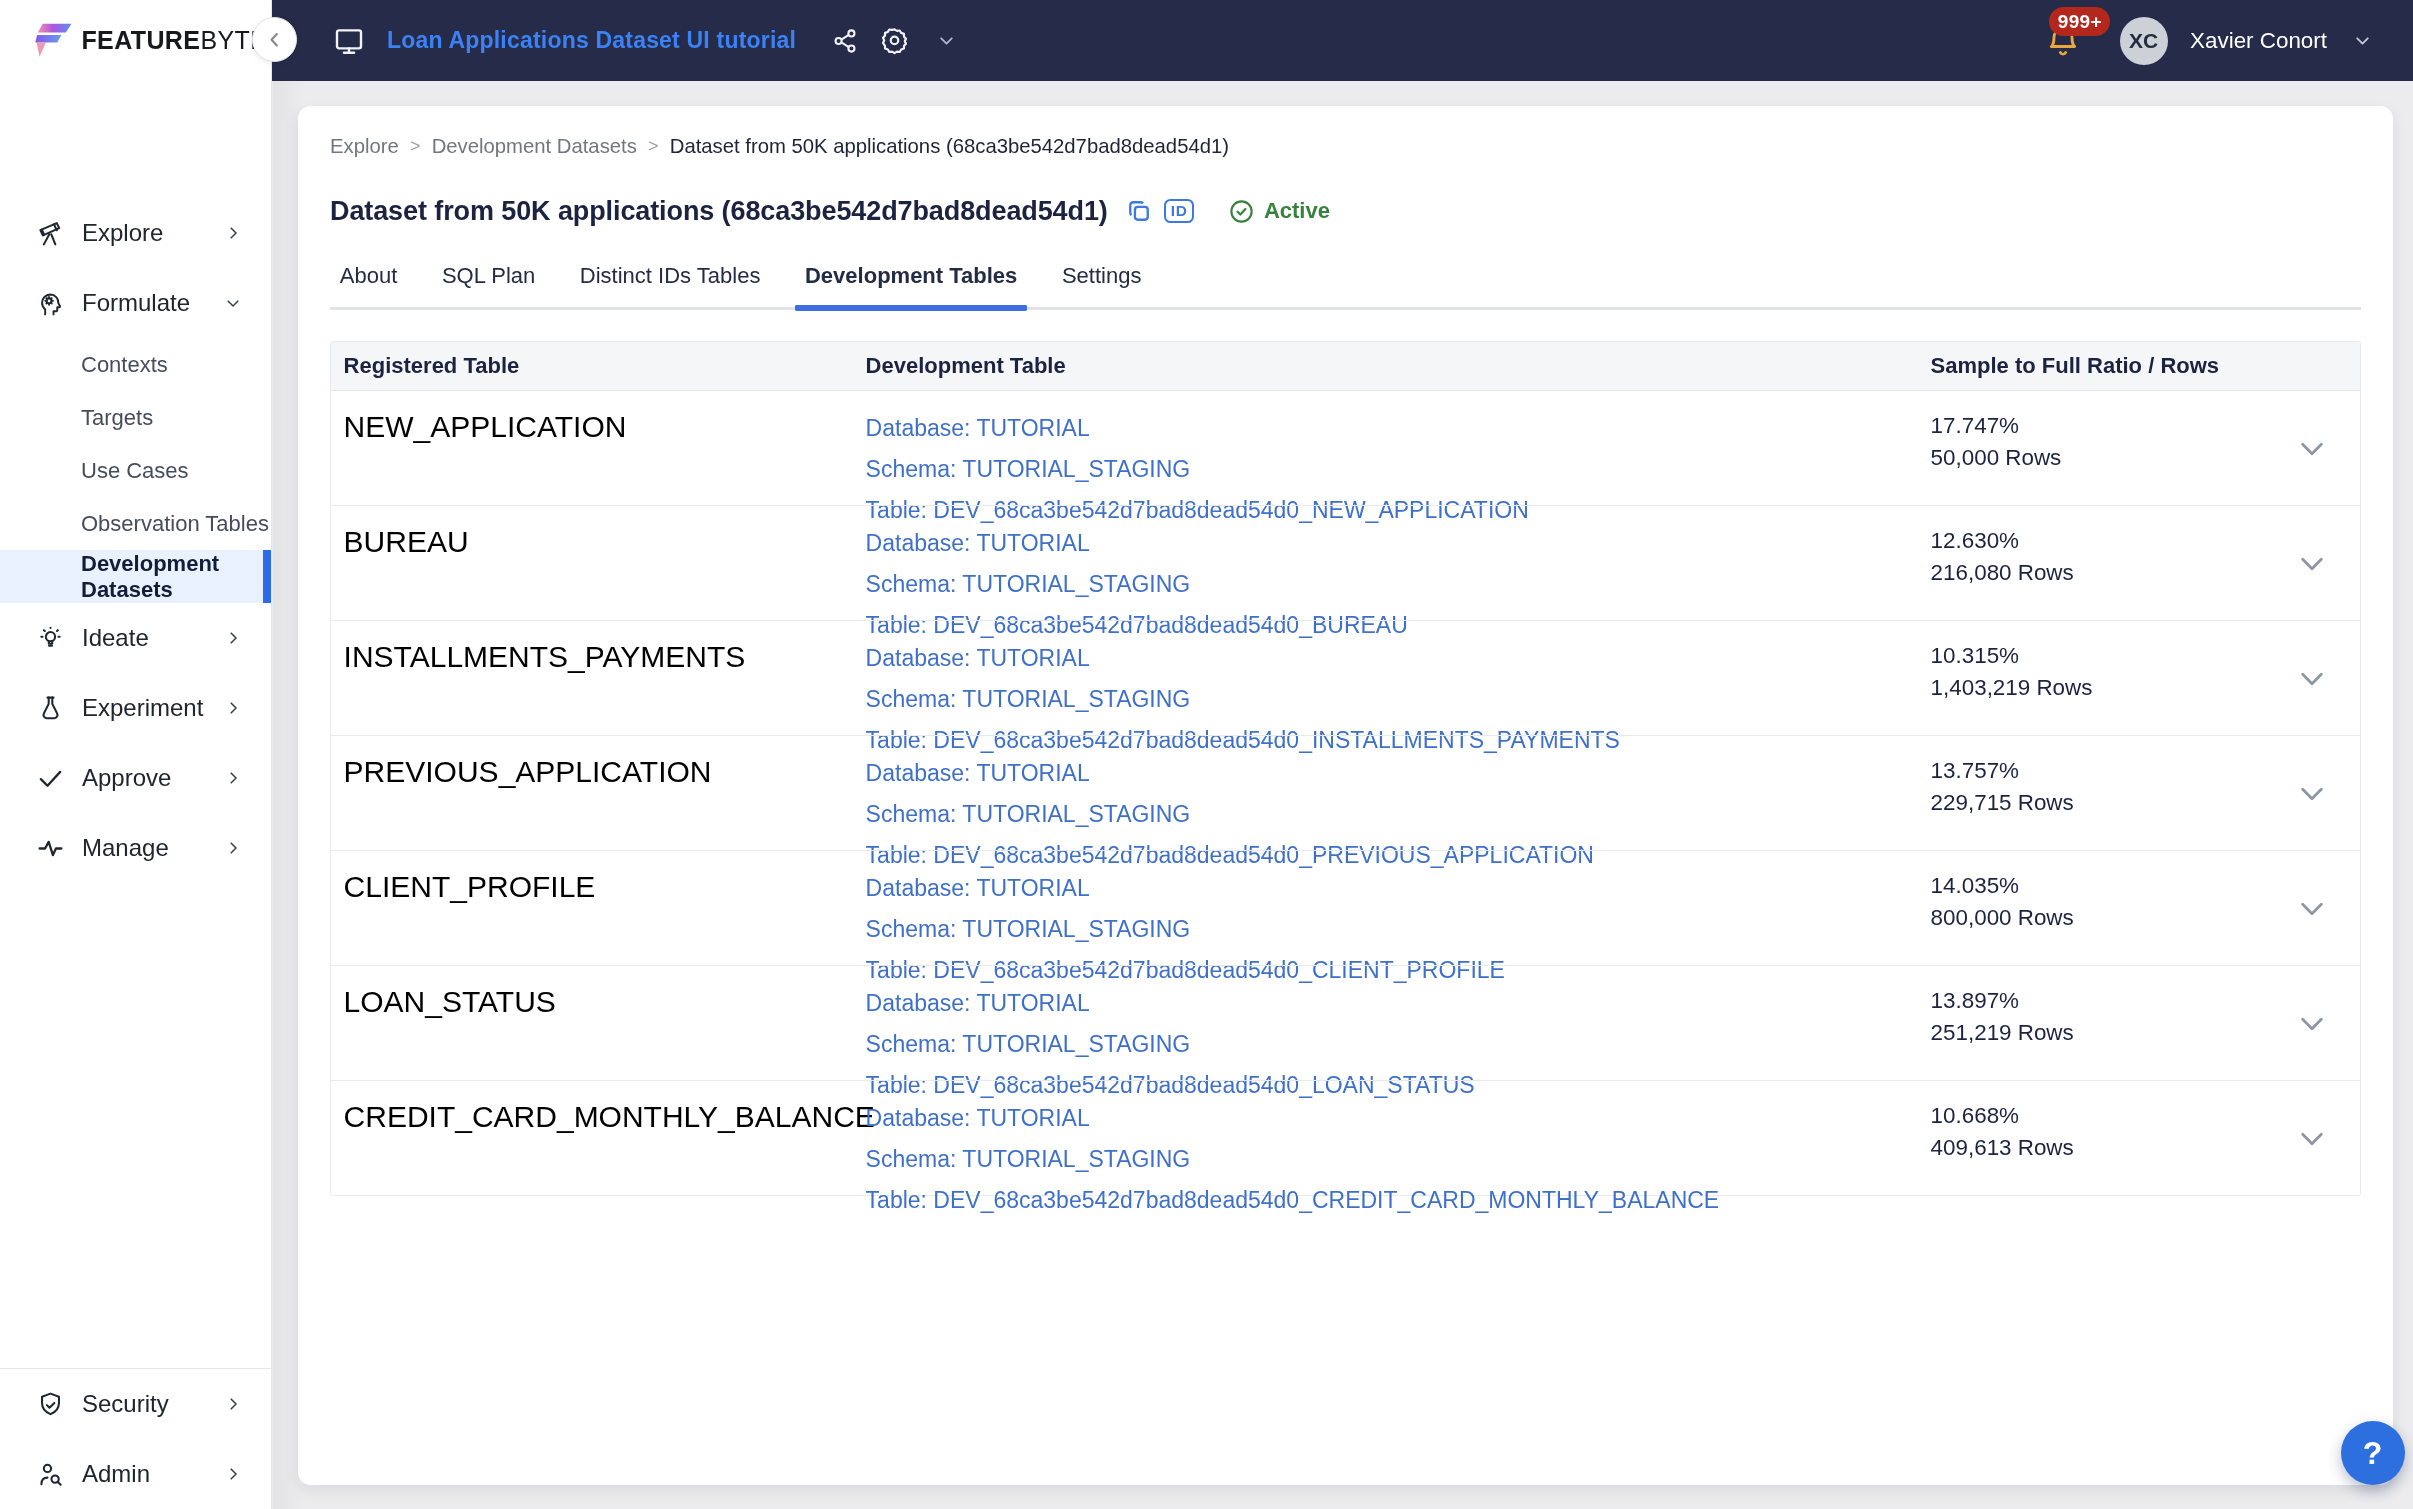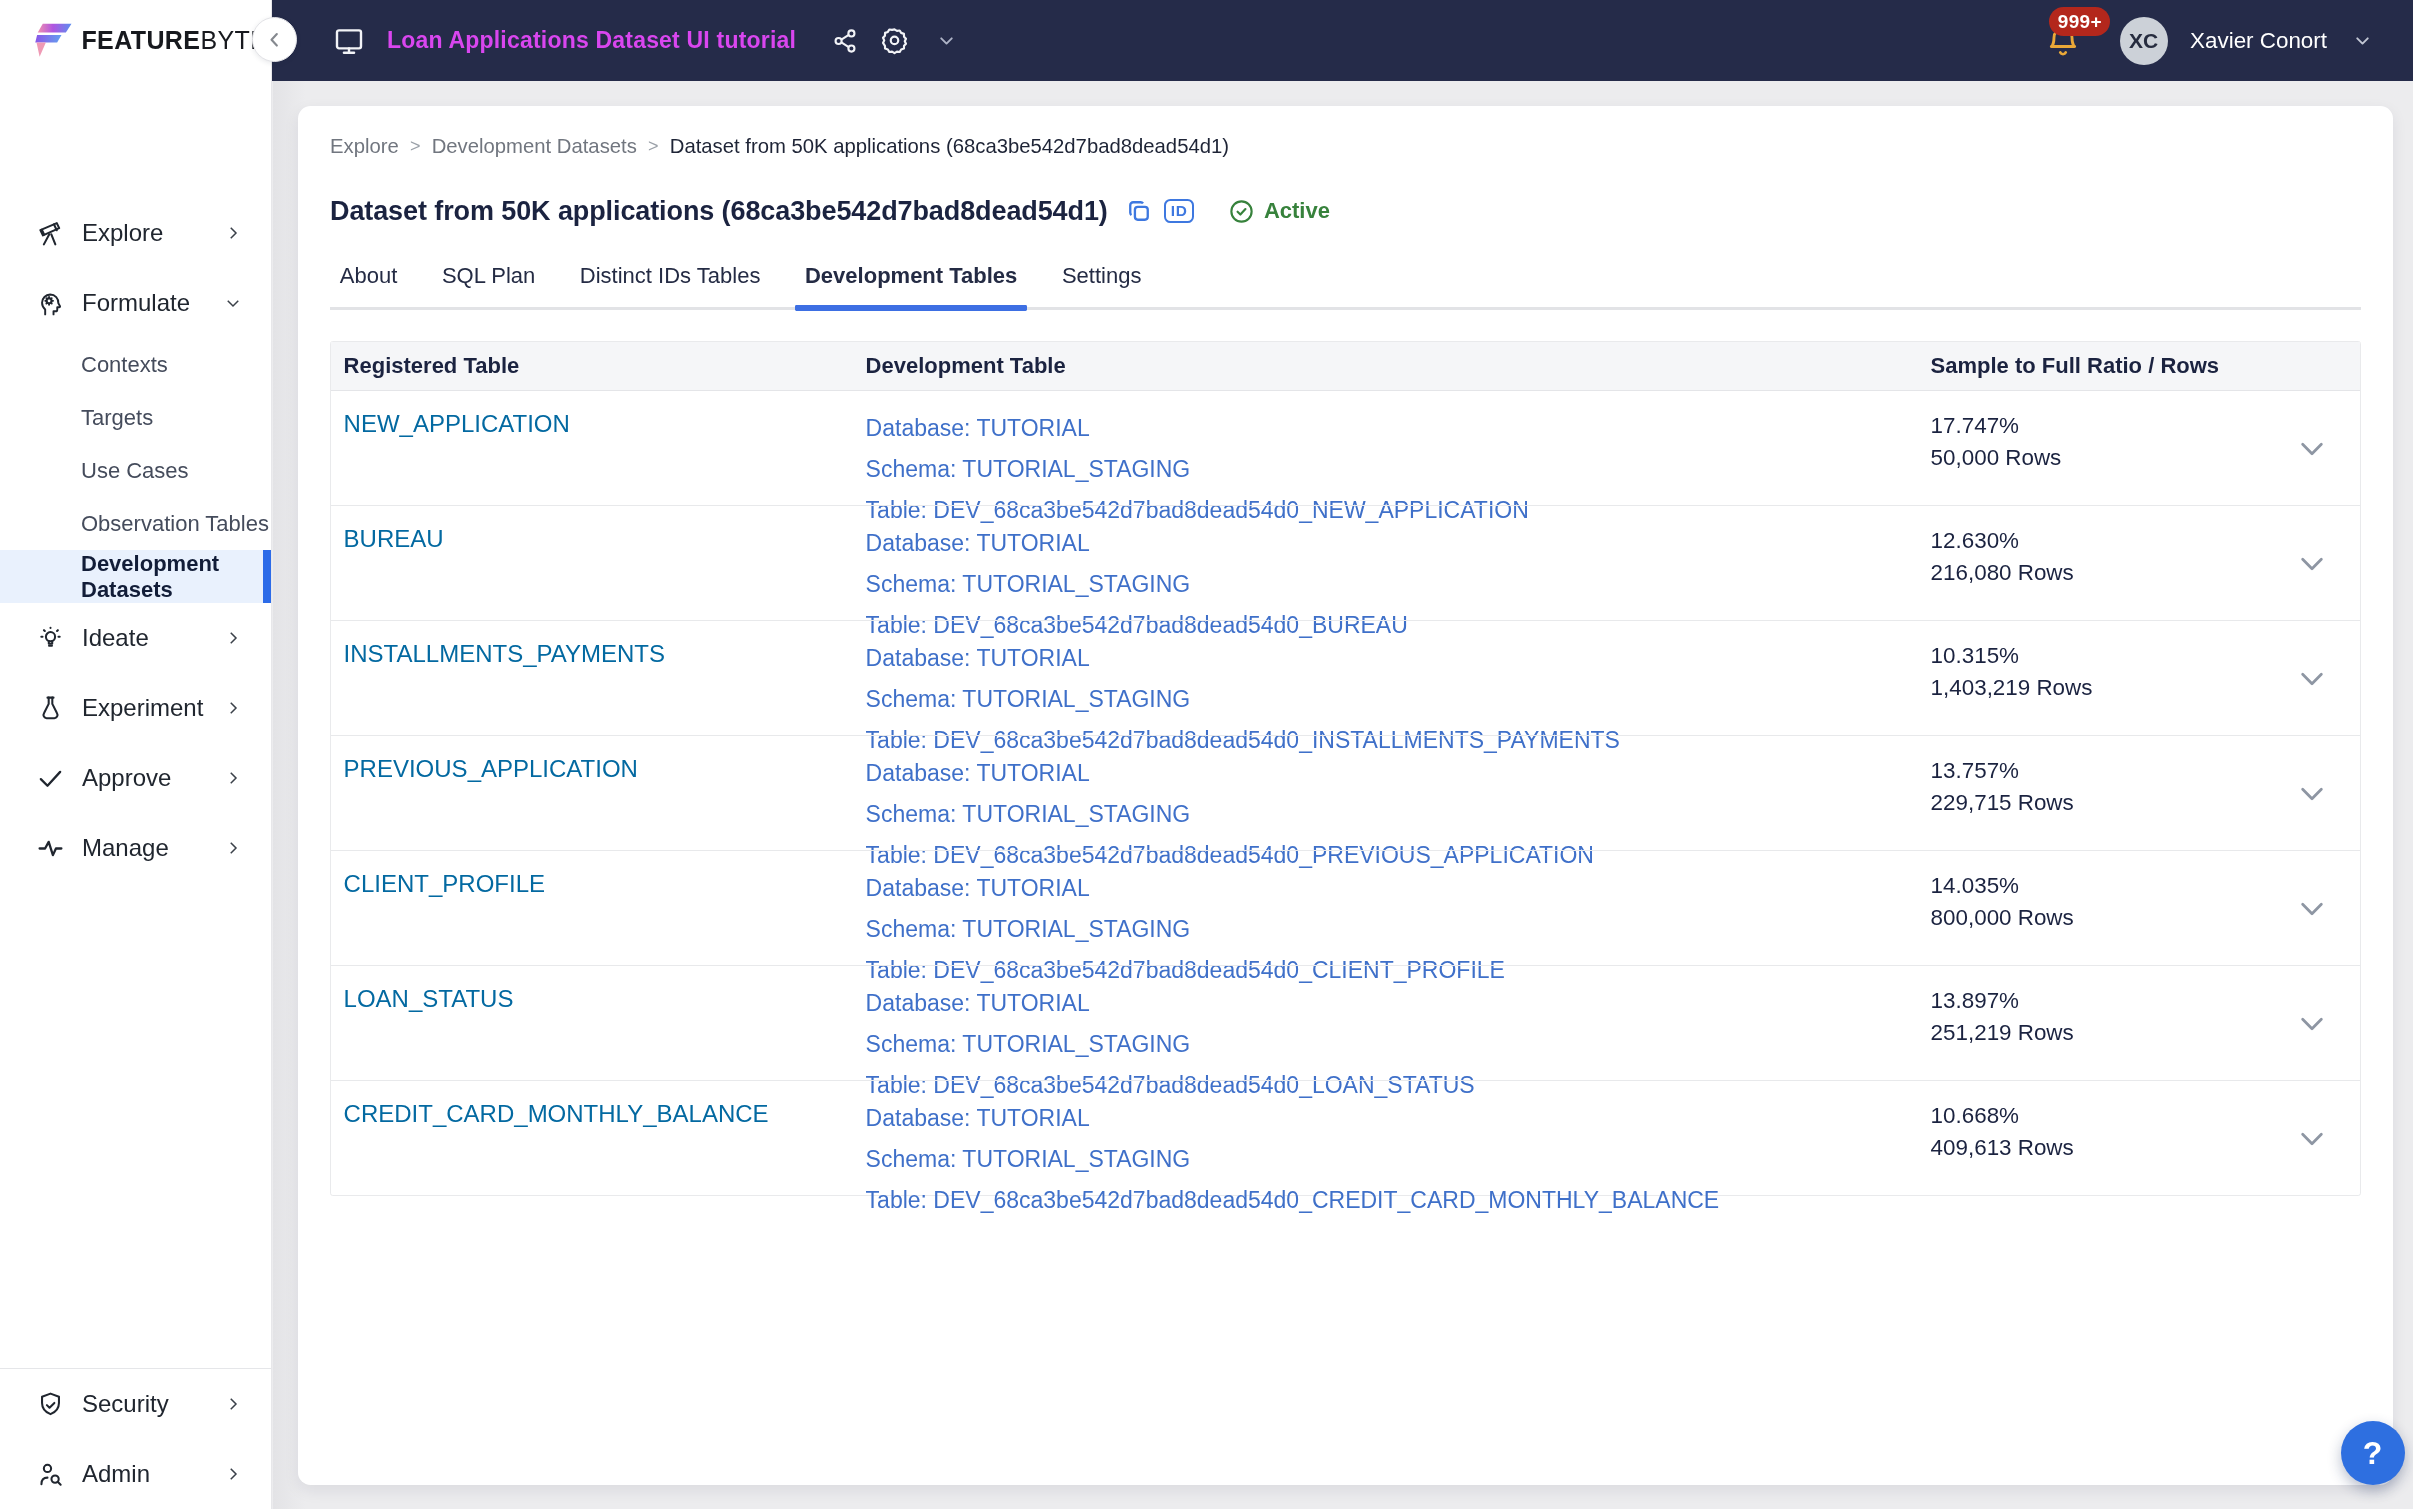--- a/index.html
+++ b/index.html
@@ -3,21 +3,21 @@
 <meta charset="utf-8">
 <style>
   html,body{margin:0;padding:0;width:2413px;height:1509px;overflow:hidden;
     font-family:"Liberation Sans", sans-serif; background:#ececee;}
   .app{position:relative;width:2413px;height:1509px;background:#ececee;}
 
   
   .topbar{position:absolute;left:272px;top:0;right:0;height:81px;background:#252b49;
     display:flex;align-items:center;padding:0 40px 0 60px;box-sizing:border-box;color:#fff;}
   .workspace{display:flex;align-items:center;cursor:pointer;}
-  .workspace-title{font-size:23px;font-weight:600;letter-spacing:0.2px;margin-left:21px;color:#d946ef;}
+  .workspace-title{font-size:23px;font-weight:600;letter-spacing:0.2px;margin-left:21px;color:#3b82f6;}
   .tb-icon{display:flex;align-items:center;justify-content:center;}
   .tb-share{margin-left:35px;} .tb-gear{margin-left:21px;} .tb-caret{margin-left:27px;color:#aeb3c6;}
   .tb-spacer{flex:1;}
   .bell-wrap{position:relative;width:49px;height:56px;margin-right:27px;}
   .bell-wrap svg{position:absolute;left:1.4px;top:11.2px;}
   .badge{position:absolute;left:5.6px;top:-5.6px;background:#b3271c;color:#fff;font-size:19px;font-weight:700;
     line-height:29px;height:29px;padding:0 8.4px;border-radius:14.7px;letter-spacing:0.4px;text-align:right;}
   .avatar{width:48px;height:48px;border-radius:50%;background:#ccd1d8;color:#262c3f;font-size:21px;
     font-weight:700;display:flex;align-items:center;justify-content:center;}
   .user-name{font-size:22.4px;font-weight:400;margin-left:22.4px;color:#fff;}
@@ -69,21 +69,21 @@
   .tab.active{font-weight:700;}
   .tab-underline{position:absolute;left:0;right:0;bottom:-4.9px;height:6.3px;background:#3d6fe3;border-radius:1.4px;}
 
   .dev-table{margin-top:31px;border:0.7px solid #e9eaec;border-radius:2.8px;}
   .thead{display:grid;grid-template-columns:522px 1065px 1fr;background:#f5f6f8;height:48px;
     align-items:center;border-bottom:0.7px solid #e4e5e8;}
   .th{font-size:22px;font-weight:700;color:#1b2340;padding-left:12.6px;}
   .trow{display:grid;grid-template-columns:522px 1065px 1fr;height:114px;position:relative;}
   .trow + .trow{border-top:0.7px solid #e8e9eb;}
   .cell-reg{padding:19.6px 0 0 12.6px;}
-  .reg-link{font-size:24px;color:#0369a1;cursor:pointer;text-decoration:none;}
+  .reg-link{font-size:30px;color:#000000;cursor:pointer;text-decoration:none;}
   .cell-dev{padding:17px 0 0 12.6px;font-size:23px;color:#3f70c9;line-height:41px;}
   .cell-ratio{padding:19.6px 0 0 12.6px;color:#1b2340;}
   .ratio-val{font-size:22.4px;line-height:32px;}
   .rows-val{font-size:22.4px;line-height:32px;}
   .row-chevron{position:absolute;right:34px;top:49px;color:#8e96a3;cursor:pointer;display:flex;}
 
   .help-btn{position:absolute;right:8.4px;bottom:24px;width:64px;height:64px;border-radius:50%;
     background:#2e6fe0;color:#fff;font-size:32px;font-weight:700;display:flex;align-items:center;
     justify-content:center;box-shadow:0 5.6px 14px rgba(20,40,90,.3);cursor:pointer;z-index:8;}
 </style>

